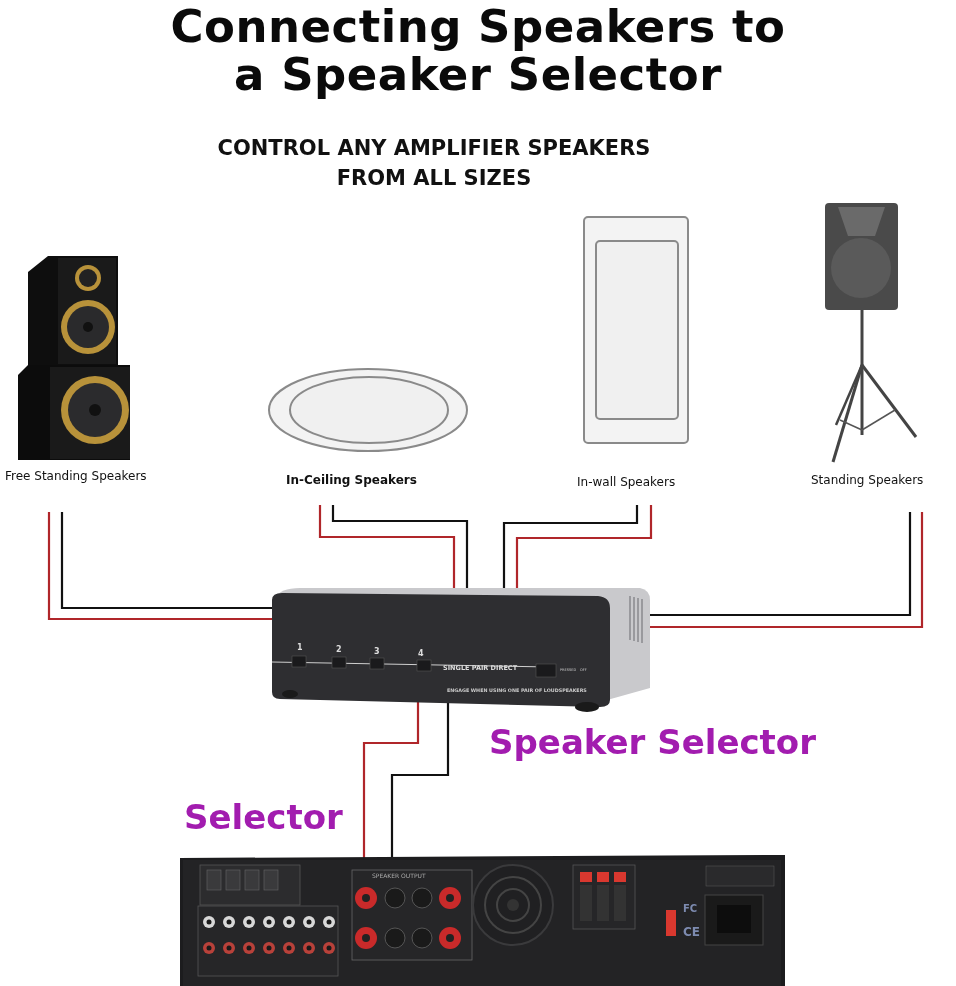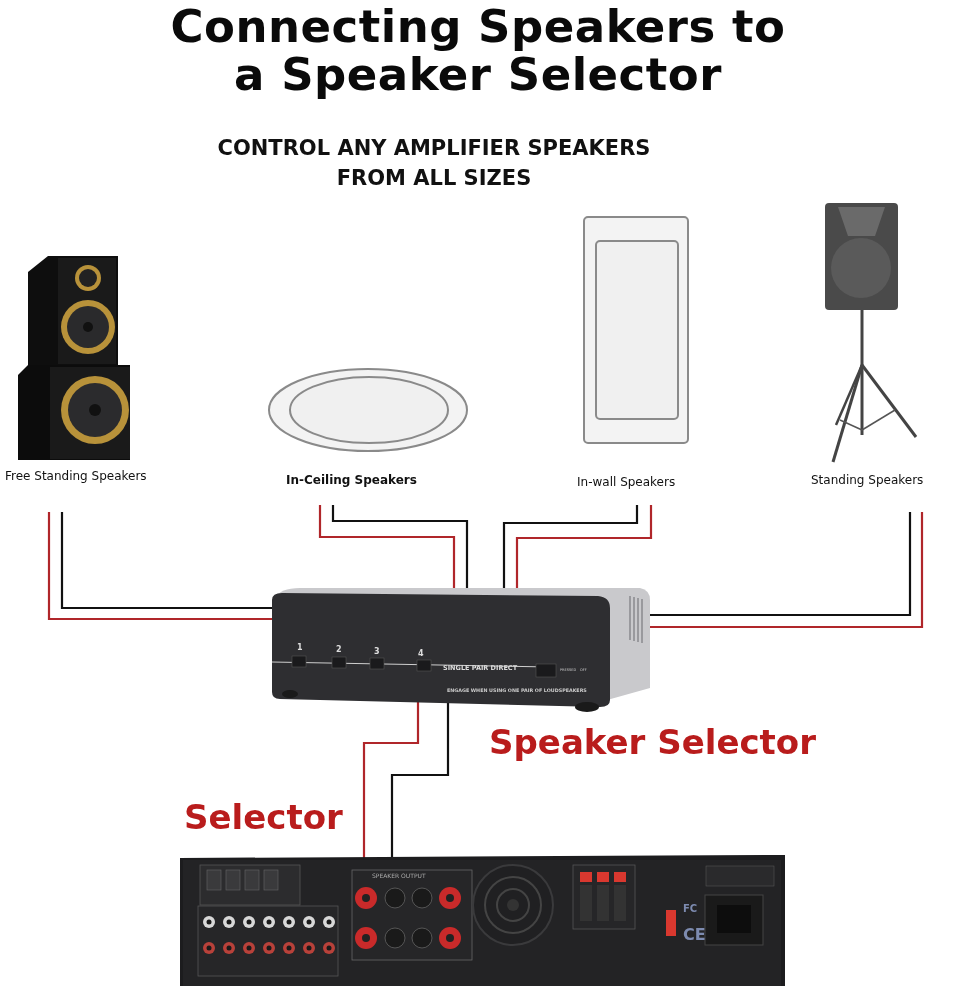--- a/index.html
+++ b/index.html
@@ -1,21 +1,21 @@
 <!DOCTYPE html>
 <html><head>
 <meta charset="utf-8">
 <style>
   html,body{margin:0;padding:0;background:#fff;}
   body{width:956px;height:986px;position:relative;overflow:hidden;font-family:"DejaVu Sans",sans-serif;color:#111;}
   .abs{position:absolute;}
   .title{left:0;width:956px;text-align:center;font-weight:bold;font-size:45px;line-height:1;letter-spacing:0.5px;color:#0a0a0a;}
   .subtitle{left:0;width:868px;text-align:center;font-size:21px;font-weight:bold;color:#111;line-height:1.45;}
   .label{font-size:12px;color:#111;white-space:nowrap;}
-  .big-label{font-weight:bold;font-size:34px;color:#b91c1c;white-space:nowrap;}
+  .big-label{font-weight:bold;font-size:34px;color:#a21caf;white-space:nowrap;}
   svg{position:absolute;left:0;top:0;}
 </style>
 </head>
 <body>
 
 <div class="abs title" style="top:4px;">Connecting Speakers to</div>
 <div class="abs title" style="top:52px;">a Speaker Selector</div>
 <div class="abs subtitle" style="top:133px;">CONTROL ANY AMPLIFIER SPEAKERS</div>
 <div class="abs subtitle" style="top:163px;text-align:center;">FROM ALL SIZES</div>
 
@@ -186,16 +186,16 @@
 <div class="abs" style="left:336px;top:645px;font-size:8px;color:#ddd;font-weight:bold;">2</div>
 <div class="abs" style="left:374px;top:647px;font-size:8px;color:#ddd;font-weight:bold;">3</div>
 <div class="abs" style="left:418px;top:649px;font-size:8px;color:#ddd;font-weight:bold;">4</div>
 <div class="abs" style="left:443px;top:664px;font-size:6.5px;color:#ddd;font-weight:bold;white-space:nowrap;">SINGLE PAIR DIRECT</div>
 <div class="abs" style="left:447px;top:688px;font-size:4.8px;color:#ccc;font-weight:bold;white-space:nowrap;">ENGAGE WHEN USING ONE PAIR OF LOUDSPEAKERS</div>
 <div class="abs" style="left:560px;top:668px;font-size:3.5px;color:#ccc;white-space:nowrap;">PRESSED</div>
 <div class="abs" style="left:580px;top:668px;font-size:3.5px;color:#ccc;white-space:nowrap;">OFF</div>
 
 <div class="abs" style="left:372px;top:872px;font-size:6px;color:#aaa;white-space:nowrap;">SPEAKER OUTPUT</div>
 <div class="abs" style="left:683px;top:903px;font-size:10px;color:#7d8bb0;font-weight:bold;">FC</div>
-<div class="abs" style="left:683px;top:925px;font-size:16px;color:#7d8bb0;font-weight:bold;">CE</div>
+<div class="abs" style="left:683px;top:925px;font-size:12px;color:#7d8bb0;font-weight:bold;">CE</div>
 
 <div class="abs big-label" style="left:489px;top:722px;">Speaker Selector</div>
 <div class="abs big-label" style="left:184px;top:797px;">Selector</div>
 
 </body></html>

